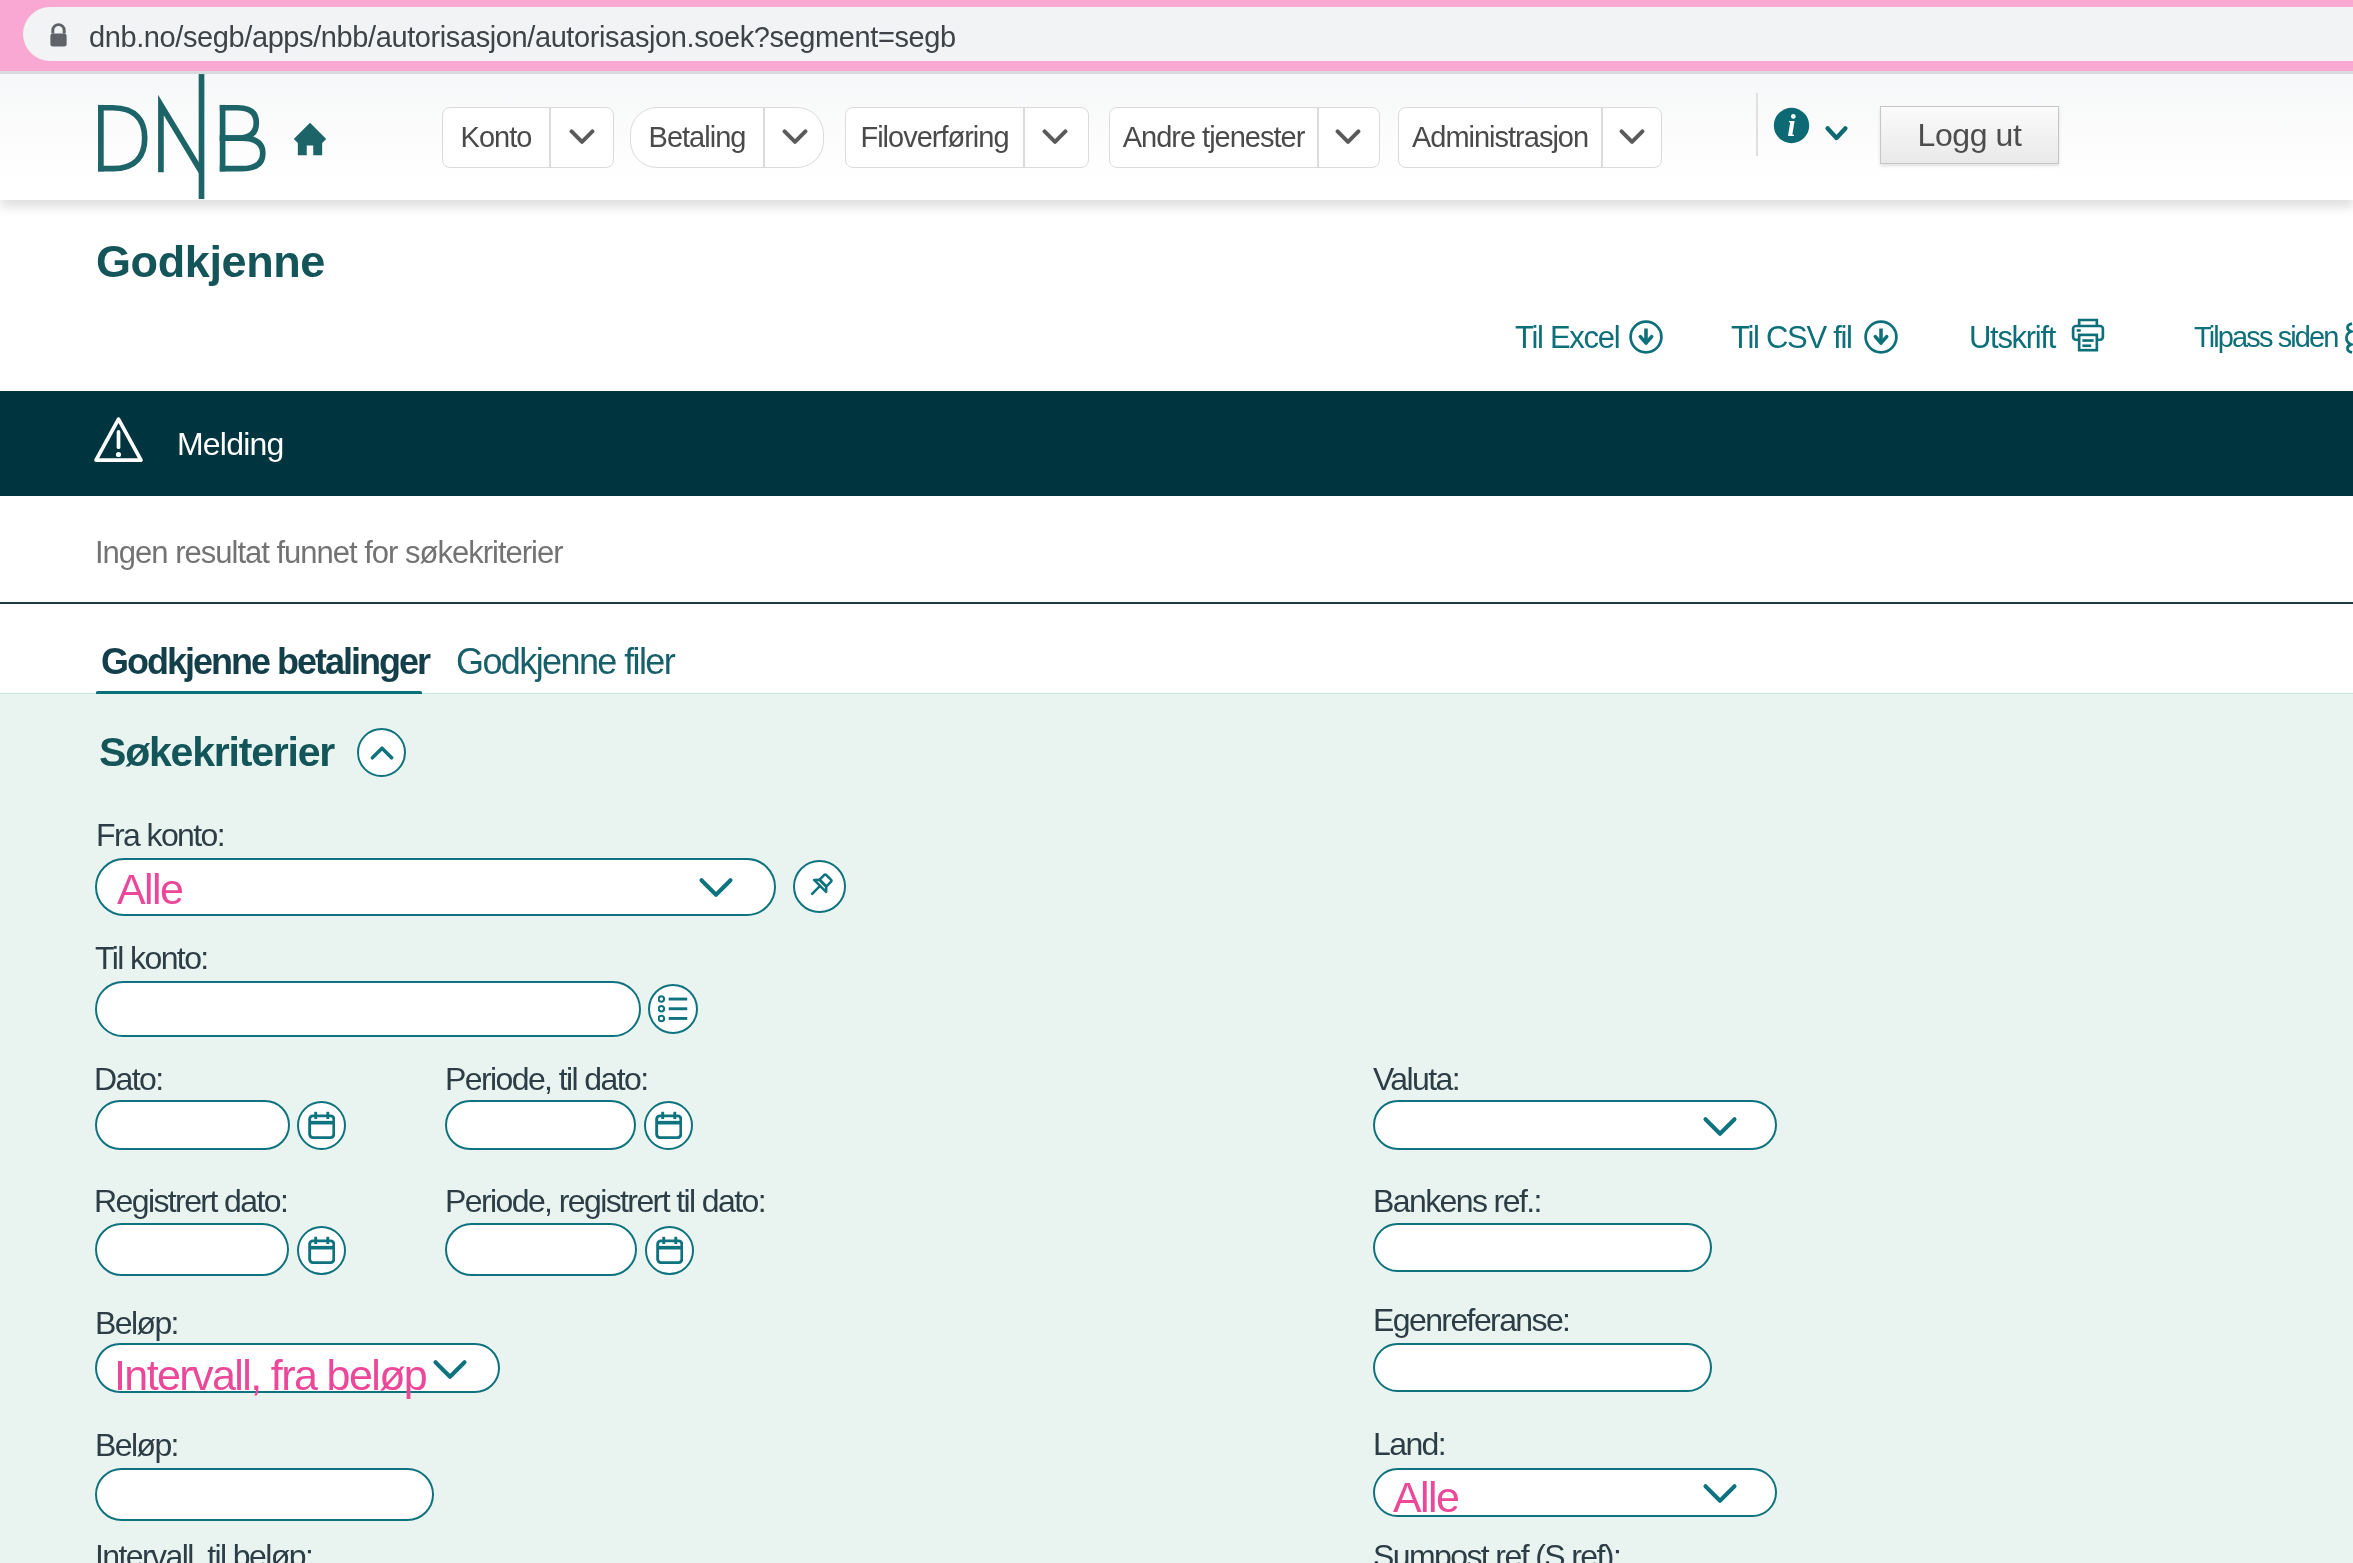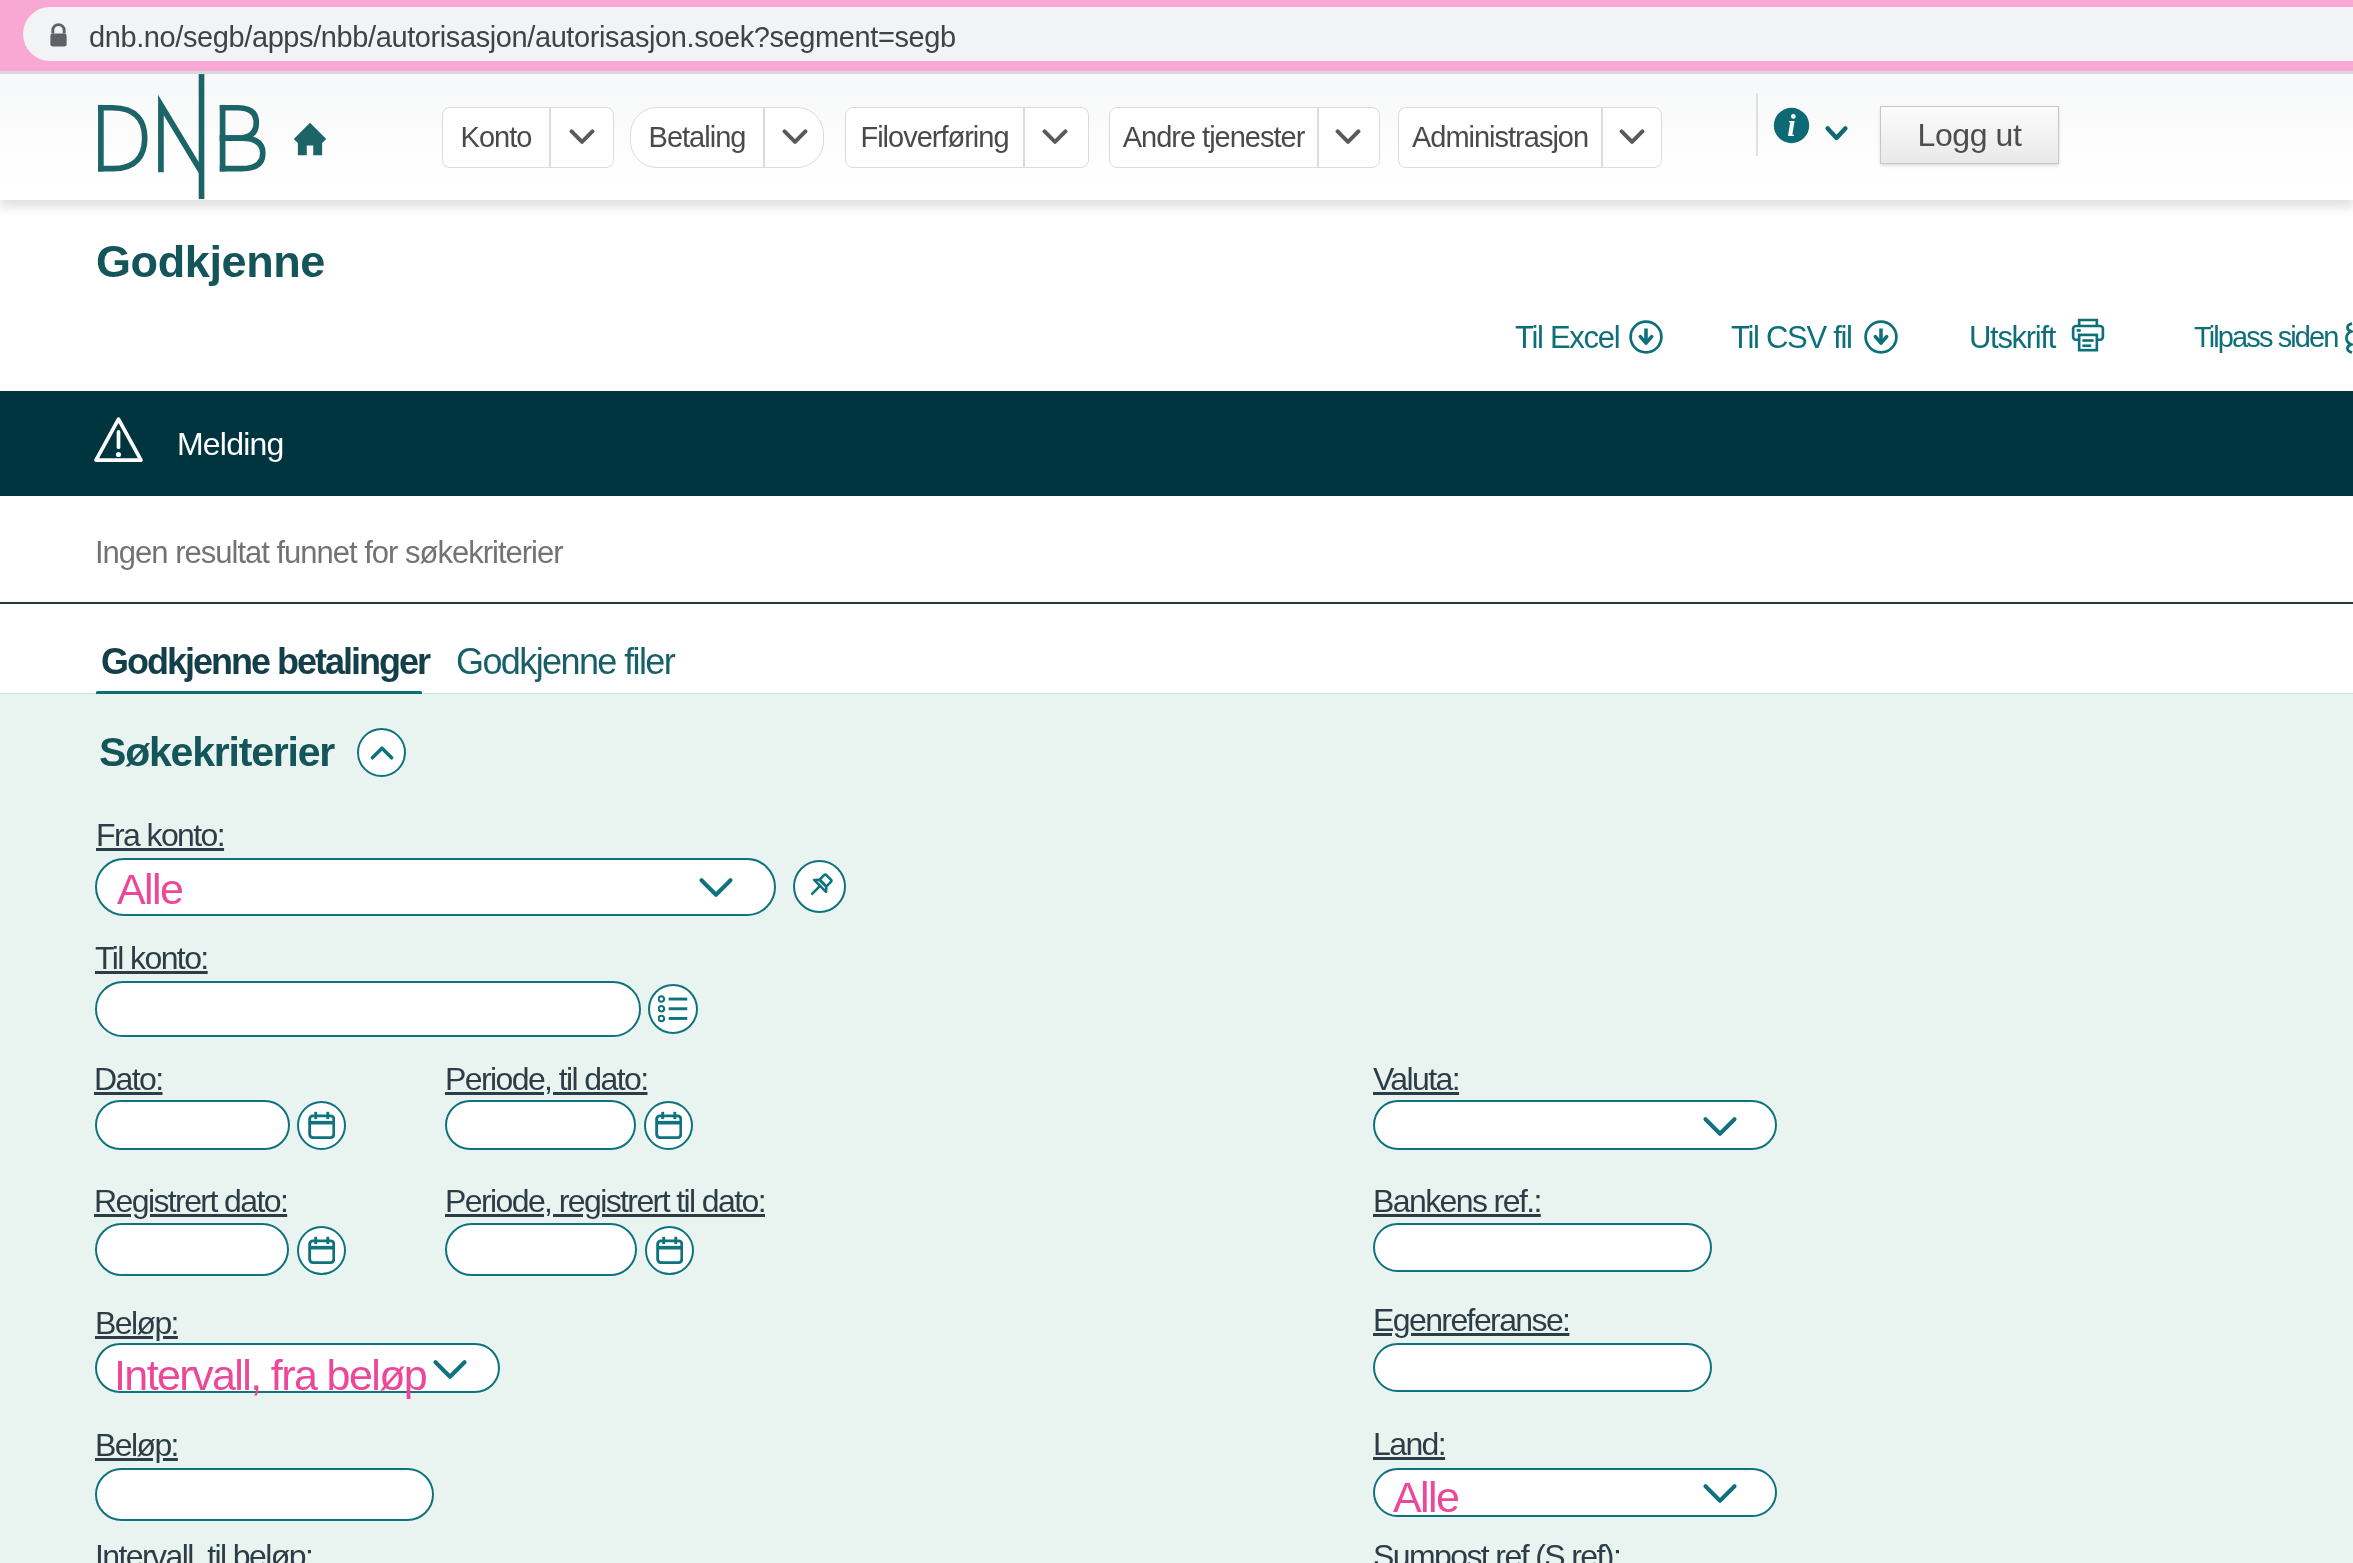--- a/index.html
+++ b/index.html
@@ -26,21 +26,21 @@
 #meldtxt { position:absolute; left:177px; top:35px; font-size:32px; letter-spacing:-0.8px; color:#fff; }
 #ingen { position:absolute; left:95px; top:535px; font-size:31px; letter-spacing:-1px; color:#737373; }
 #rule { position:absolute; left:0; top:602px; width:2354px; height:2.4px; background:#1f3a42; }
 #tab1 { position:absolute; left:101px; top:641px; font-size:36px; font-weight:bold; letter-spacing:-2px; color:#123f4a; }
 #tab2 { position:absolute; left:456px; top:641px; font-size:36px; letter-spacing:-1.6px; color:#17606a; }
 #tabuline { position:absolute; left:96px; top:691px; width:326px; height:6.5px; background:#077079; border-radius:1.6px; }
 #tabline { position:absolute; left:0; top:693px; width:2354px; height:1.6px; background:#c8e6e0; }
 
 #mint { position:absolute; left:0; top:694px; width:2354px; height:869px; background:#e9f4f0; }
 #soek { position:absolute; left:99px; top:729px; font-size:41px; font-weight:bold; letter-spacing:-1.2px; color:#14555A; }
-.lbl { position:absolute; font-size:32px; letter-spacing:-1.6px; color:#2c3d46;text-decoration:underline; }
+.lbl { position:absolute; font-size:32px; letter-spacing:-1.6px; color:#2c3d46; }
 .inp { position:absolute; background:#fff; border:2.4px solid #0e737e; border-radius:809px; }
 .itxt { position:absolute; font-size:43px; letter-spacing:-1.6px; color:#ec4899; }
 .cbtn { position:absolute; border:2.4px solid #0e737e; border-radius:50%; background:#fff; display:flex; align-items:center; justify-content:center; }
 </style>
 </head>
 <body>
 <div id="chrome">
   <div id="pill"></div>
   <svg class="abs" style="left:47px;top:23px" width="23" height="26" viewBox="0 0 28 32">
     <path d="M7 13 V9 a7 7 0 0 1 14 0 V13" fill="none" stroke="#5f6368" stroke-width="3.6"></path>

